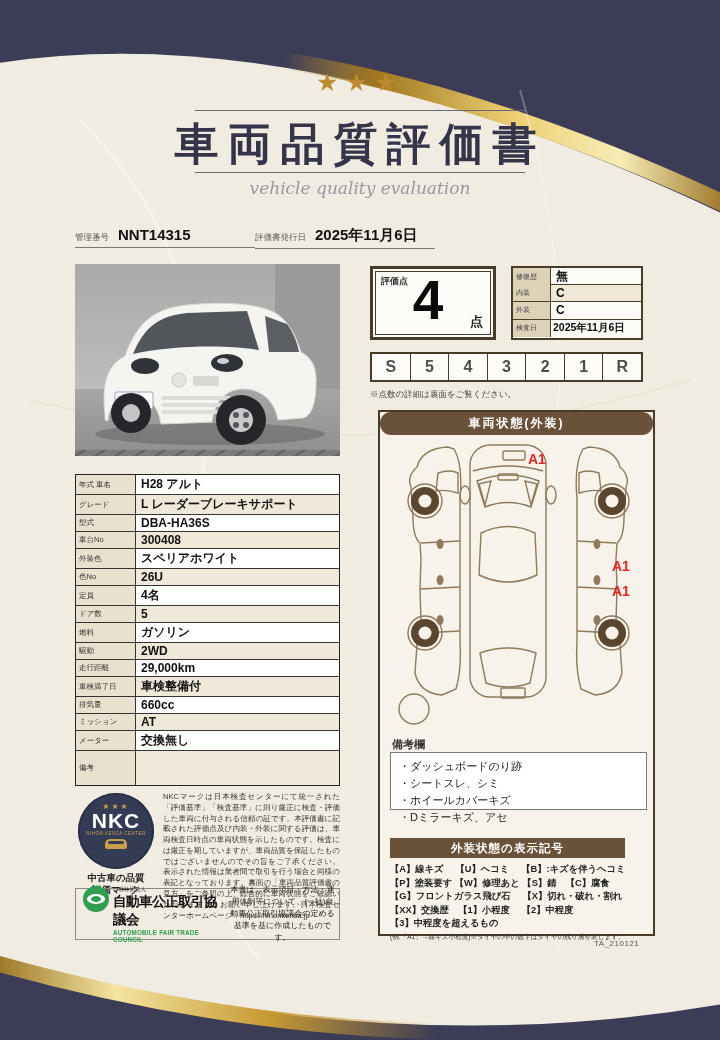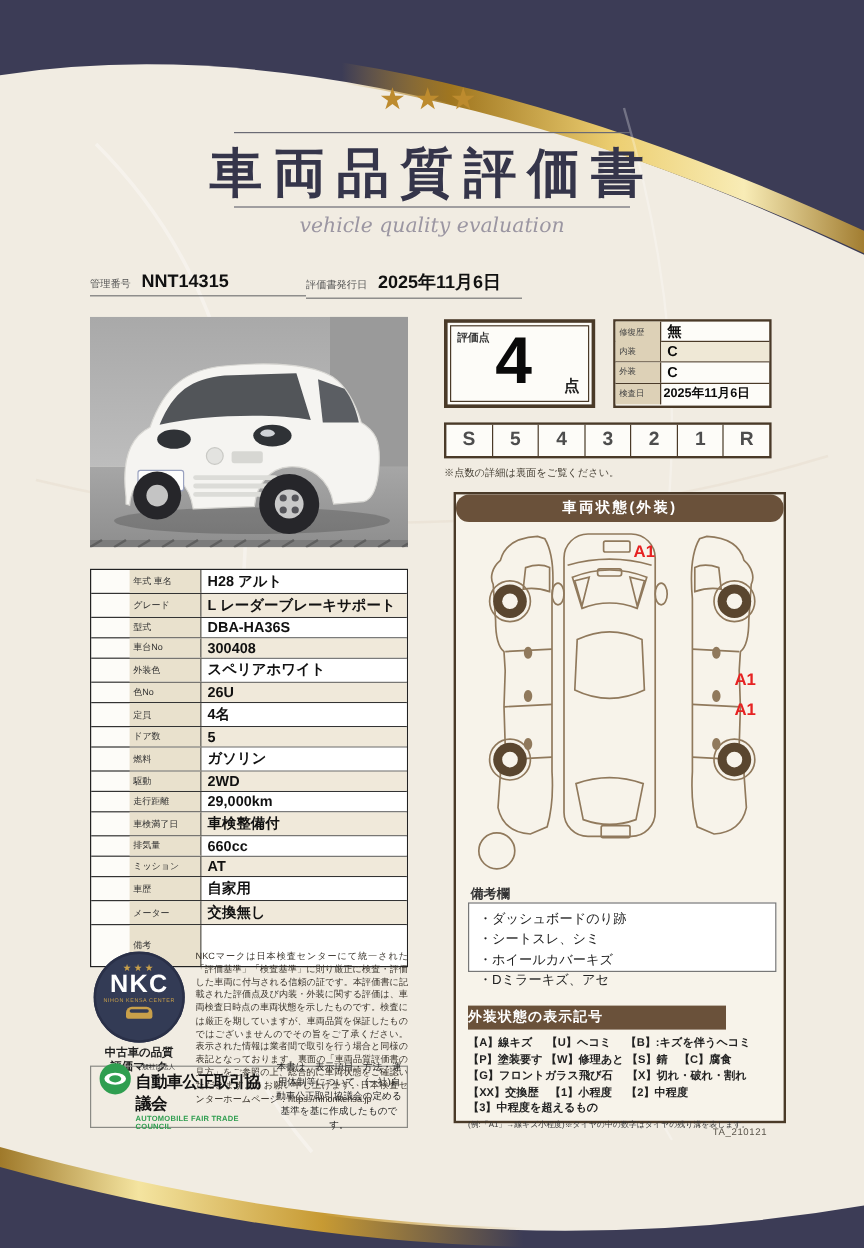--- a/index.html
+++ b/index.html
@@ -20,21 +20,21 @@
   .meta-field { display:flex; align-items:baseline; gap:9px; border-bottom:1.5px solid #777; padding-bottom:3px; }
   .meta-label { font-size:8.5px; color:#555; }
   .meta-value { font-size:15px; font-weight:bold; color:#111; }
   .f1 { left:75px; top:226px; width:180px; }
   .f2 { left:255px; top:226px; width:180px; }
 
   
   .photo { left:75px; top:264px; width:265px; height:192px; }
 
   .vtable { left:75px; top:474px; width:265px; border:1.5px solid #222; background:#fdfcf8; }
-  .vrow { display:grid; grid-template-columns:60px 1fr; border-bottom:1px solid #333;padding-left:32px; }
+  .vrow { display:grid; grid-template-columns:60px 1fr; border-bottom:1px solid #333; }
   .vrow:last-child { border-bottom:none; }
   .vlabel { background:#e9e1cd; font-size:7.5px; color:#333; padding:2px 3px; display:flex; align-items:center; border-right:1px solid #333; }
   .vvalue { font-size:12px; font-weight:bold; color:#111; padding:1px 5px; display:flex; align-items:center; min-height:16px; background:#fff; }
   .vrow:nth-child(even) .vvalue { background:#f0e9da; }
   .vrow.tall .vvalue { min-height:34px; }
 
   .nkc-logo { left:78px; top:793px; width:76px; height:76px; border-radius:50%; background:#333b55; text-align:center; box-shadow:0 0 0 2px #2a3048 inset; }
   .nkc-stars { font-size:8px; color:#c9a04a; letter-spacing:2px; margin-top:9px; }
   .nkc-name { font-size:21px; font-weight:bold; color:#fff; line-height:20px; letter-spacing:1px; }
   .nkc-sub { font-size:4.5px; color:#c9a04a; letter-spacing:.5px; }
@@ -74,21 +74,21 @@
   .scale-note { left:370px; top:389px; font-size:8.5px; color:#443e33; }
 
   .panel { left:378px; top:410px; width:277px; height:526px; border:2px solid #4a3a28; background:#f7f3ea; }
   .panel-hd { height:23px; background:#6a513a; color:#fff; font-size:12px; font-weight:bold; text-align:center; line-height:23px; letter-spacing:2px;border-radius:11px; }
   .diagram { position:absolute; left:0; top:25px; width:277px; height:300px; }
   .mark { position:absolute; color:#e62222; font-weight:bold; font-size:14px; font-family:"Liberation Sans", sans-serif; }
   .m0 { left:148px; top:39px; } .m1 { left:232px; top:146px; } .m2 { left:232px; top:171px; }
   .remarks-label { position:absolute; left:12px; top:325px; font-size:11px; font-weight:bold; color:#333; }
   .remarks-box { position:absolute; left:10px; top:340px; width:257px; height:58px; background:#fff; border:1px solid #777; padding:5px 8px; }
   .remark-line { font-size:11px; color:#222; line-height:17px; font-weight:500; }
-  .legend-hd { position:absolute; left:10px; top:426px; width:215px; height:20px; background:#6a513a; color:#fff; font-size:11.5px; font-weight:bold; line-height:20px; letter-spacing:1px; }
+  .legend-hd { position:absolute; left:10px; top:426px; width:235px; height:20px; background:#6a513a; color:#fff; font-size:11.5px; font-weight:bold; text-align:center; line-height:20px; letter-spacing:1px; }
   .legend { position:absolute; left:10px; top:451px; width:260px; }
   .legend-line { font-size:9.3px; font-weight:bold; color:#222; line-height:13.5px; white-space:nowrap; }
   .legend-note { font-size:6.6px; color:#333; margin-top:2px; white-space:nowrap; }
   .doc-code { left:594px; top:939px; font-size:8px; color:#5a544a; letter-spacing:.5px; }
 </style>
 </head>
 <body>
 
 <div class="page">
 
@@ -225,24 +225,20 @@
         </div>
       <div class="vrow">
           <span class="vlabel">排気量</span>
           <span class="vvalue">660cc</span>
         </div>
       <div class="vrow">
           <span class="vlabel">ミッション</span>
           <span class="vvalue">AT</span>
         </div>
       <div class="vrow">
-          <span class="vlabel">車歴</span>
-          <span class="vvalue">自家用</span>
-        </div>
-      <div class="vrow">
           <span class="vlabel">メーター</span>
           <span class="vvalue">交換無し</span>
         </div>
       <div class="vrow tall">
           <span class="vlabel">備考</span>
           <span class="vvalue"></span>
         </div>
     </div>
 
     <div class="abs nkc-logo">

